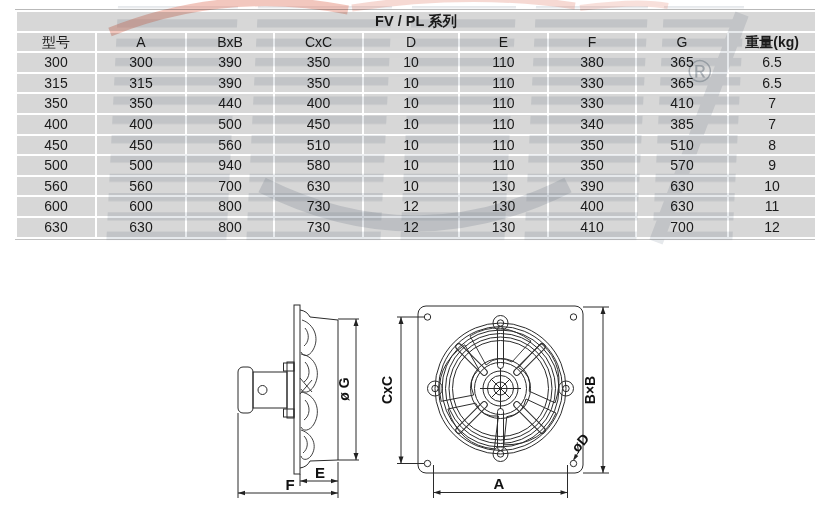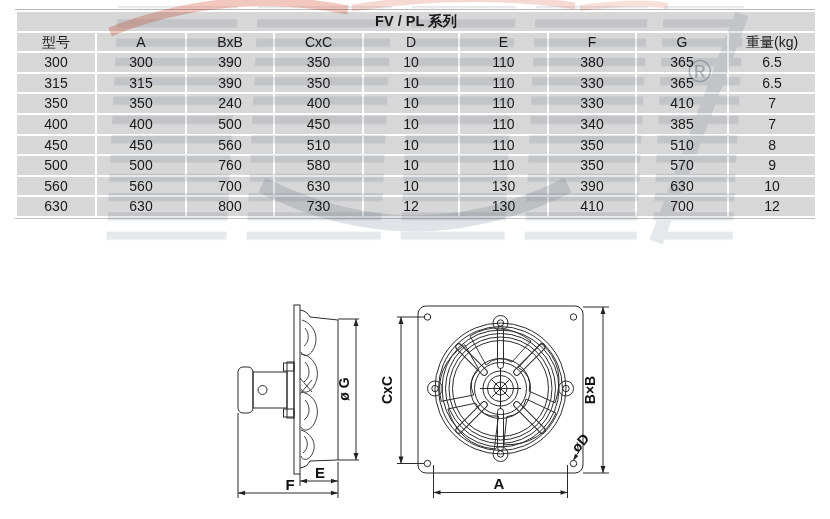--- a/index.html
+++ b/index.html
@@ -7,21 +7,21 @@
         font-family:"Liberation Sans","DejaVu Sans",sans-serif;color:#1a1a1a;}
   .table-wrap{position:absolute;left:15px;top:9px;width:800px;
               border-top:1px solid #b9b9b9;border-bottom:1px solid #c2c2c2;}
   table.spec{border-collapse:collapse;table-layout:fixed;width:800px;}
   table.spec th,table.spec td{
       background:#d7d7d7;border:2px solid #ffffff;
       height:18.6px;line-height:18.6px;padding:0;
       font-size:14px;font-weight:400;text-align:center;color:#1a1a1a;
       white-space:nowrap;overflow:hidden;}
   table.spec .series-cell{font-weight:700;font-size:14.5px;}
-  table.spec th.col-weight{font-weight:400;}
+  table.spec th.col-weight{font-weight:700;}
   .wm{position:absolute;left:0;top:0;pointer-events:none;mix-blend-mode:multiply;}
   .drawing{position:absolute;left:0;top:0;}
   .dim-label{font-family:"Liberation Sans","DejaVu Sans",sans-serif;font-weight:700;
              font-size:15px;fill:#111;}
   .dim-label-sm{font-family:"Liberation Sans","DejaVu Sans",sans-serif;font-weight:700;
              font-size:14px;fill:#111;}
 </style>
 </head>
 <body>
 
@@ -75,21 +75,21 @@
             <td>350</td>
             <td>10</td>
             <td>110</td>
             <td>330</td>
             <td>365</td>
             <td>6.5</td>
           </tr>
           <tr>
             <td>350</td>
             <td>350</td>
-            <td>240</td>
+            <td>440</td>
             <td>400</td>
             <td>10</td>
             <td>110</td>
             <td>330</td>
             <td>410</td>
             <td>7</td>
           </tr>
           <tr>
             <td>400</td>
             <td>400</td>
@@ -108,38 +108,49 @@
             <td>510</td>
             <td>10</td>
             <td>110</td>
             <td>350</td>
             <td>510</td>
             <td>8</td>
           </tr>
           <tr>
             <td>500</td>
             <td>500</td>
-            <td>760</td>
+            <td>940</td>
             <td>580</td>
             <td>10</td>
             <td>110</td>
             <td>350</td>
             <td>570</td>
             <td>9</td>
           </tr>
           <tr>
             <td>560</td>
             <td>560</td>
             <td>700</td>
             <td>630</td>
             <td>10</td>
             <td>130</td>
             <td>390</td>
             <td>630</td>
             <td>10</td>
+          </tr>
+          <tr>
+            <td>600</td>
+            <td>600</td>
+            <td>800</td>
+            <td>730</td>
+            <td>12</td>
+            <td>130</td>
+            <td>400</td>
+            <td>630</td>
+            <td>11</td>
           </tr>
           <tr>
             <td>630</td>
             <td>630</td>
             <td>800</td>
             <td>730</td>
             <td>12</td>
             <td>130</td>
             <td>410</td>
             <td>700</td>

